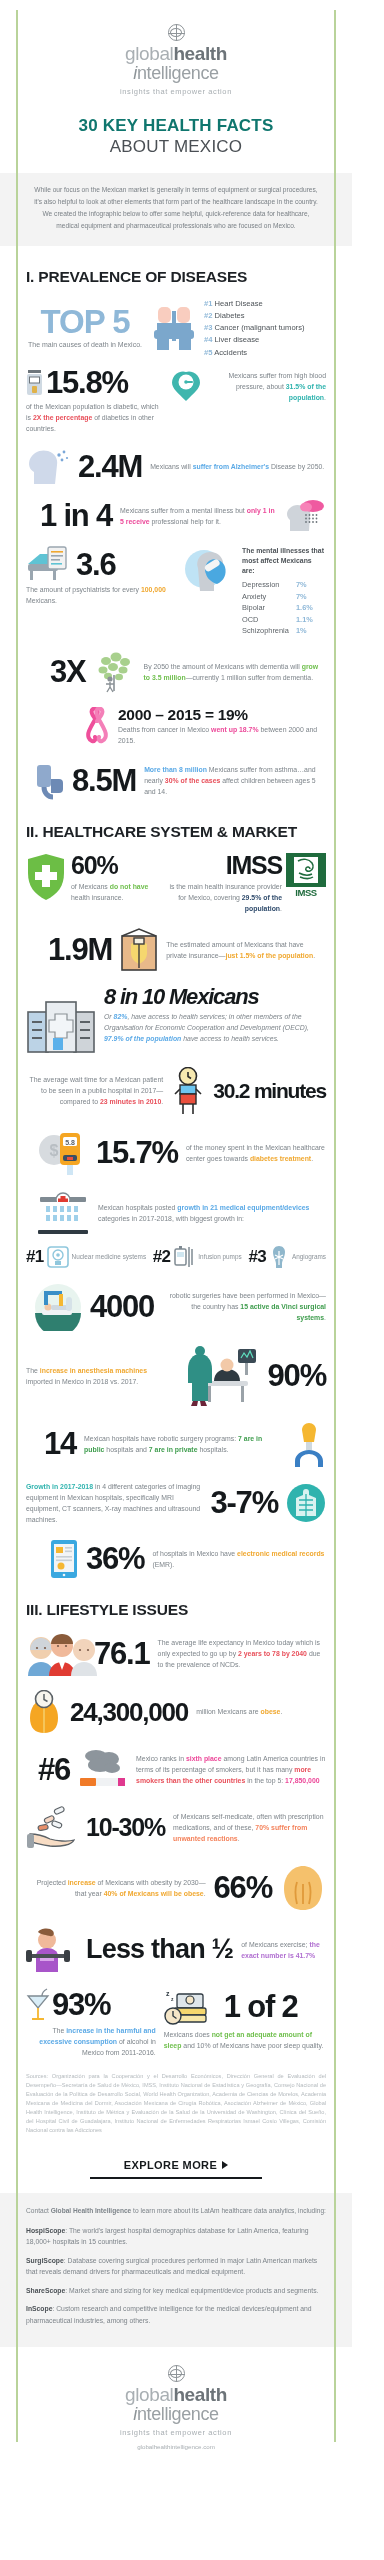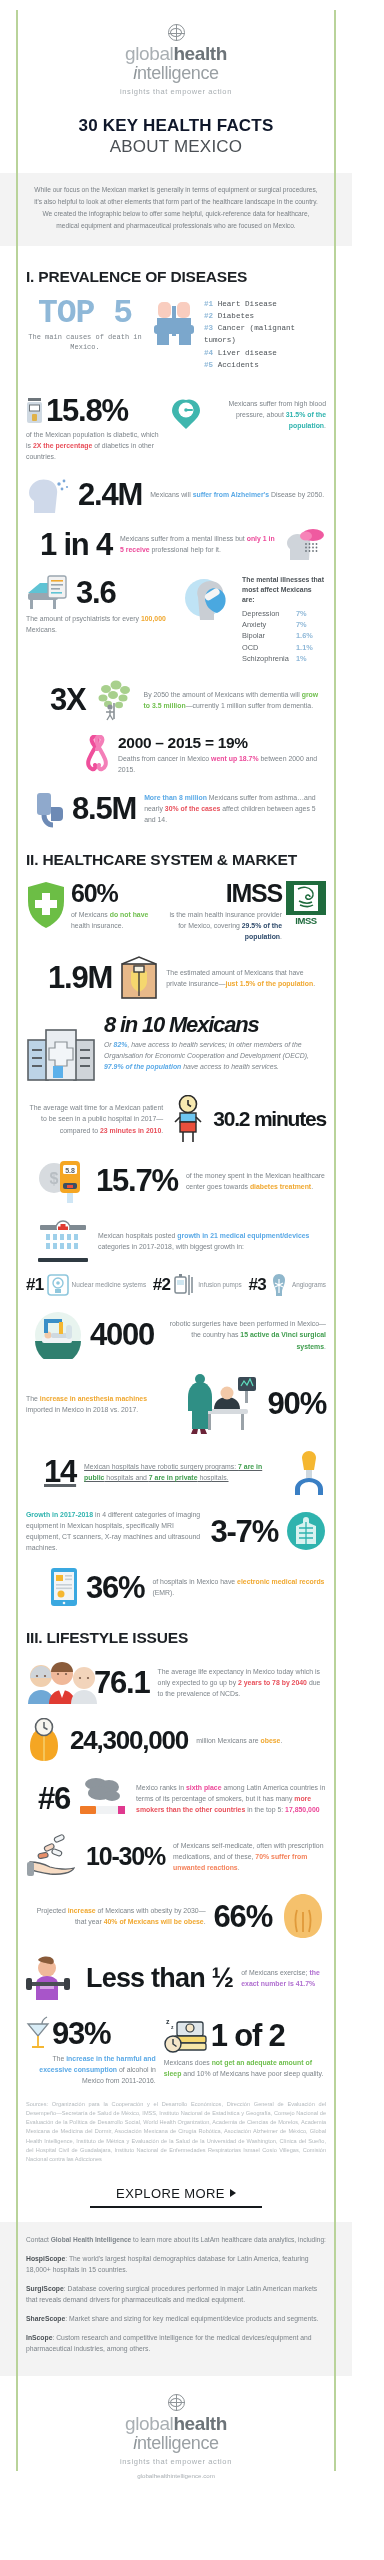--- a/index.html
+++ b/index.html
@@ -26,21 +26,21 @@
   .globe:before { content:""; position:absolute; left:50%; top:-1px; bottom:-1px; width:0; border-left:1.3px solid #8f9599; }
   .globe:after  { content:""; position:absolute; top:50%; left:-1px; right:-1px; height:0; border-top:1.3px solid #8f9599; }
   .globe i { position:absolute; left:1.5px; right:1.5px; top:3px; bottom:3px; border:1.2px solid #8f9599; border-radius:50%; }
   .logo-line1 { font-size:19px; letter-spacing:-0.4px; line-height:1.05; }
   .logo-line1 .g1 { color:#a9afb3; }
   .logo-line1 .g2 { color:#6d7479; font-weight:bold; }
   .logo-line2 { font-size:18px; line-height:1.05; letter-spacing:-0.4px; color:#9aa0a4; }
   .logo-line2 .i { font-style:italic; color:#8d9498; }
   .logo-tag { font-size:7.5px; color:#a8aeb2; letter-spacing:.6px; margin-top:4px; }
 
-  .title1 { text-align:center; font-size:17px; font-weight:bold; color:#0f172a; letter-spacing:.2px; margin-top:14px; }
+  .title1 { text-align:center; font-size:17px; font-weight:bold; color:#0f766e; letter-spacing:.2px; margin-top:14px; }
   .title2 { text-align:center; font-size:17px; color:#4a4f54; letter-spacing:.2px; margin-top:1px; margin-bottom:16px; }
 
   
   .intro { background:#f3f3f3; padding:11px 34px 13px; text-align:center;
            font-size:6.6px; line-height:1.85; color:#7a8086; }
 
   
   h2.section { font-size:15.5px; font-weight:bold; color:#1d2125; letter-spacing:-0.2px;
                margin:22px 0 12px; }
 
@@ -55,41 +55,41 @@
   b.blue { color:#5aa9e6; }
   b.teal { color:#2fb3ae; }
   b.green { color:#6fbf4d; }
   b.dgreen{ color:#3f9d4e; }
   b.orange{ color:#f0a830; }
   b.peach { color:#f4835c; }
   b.purple{ color:#b06fd0; }
   b.navy  { color:#2e4a6b; }
 
   
-  .top5-wrap { display:flex; gap:4px; margin-bottom:24px;font-family:Liberation Mono, monospace; }
+  .top5-wrap { display:flex; align-items:center; gap:4px; margin-bottom:8px; }
   .top5-left { flex:0 0 118px; text-align:center; }
   .top5-big { font-size:33px; font-weight:bold; color:#8fb8d8; letter-spacing:-1px; line-height:.95; }
   .top5-sub { font-size:7px; color:#7d848a; line-height:1.45; margin-top:3px; }
   .top5-list { font-size:7.6px; line-height:1.62; color:#4c5257; }
   .top5-list .hash { color:#8fb8d8; font-weight:bold; }
 
   
   .mi-head { font-size:6.9px; font-weight:bold; color:#4c5257; line-height:1.45; margin-bottom:3px; }
   .mi-row { display:flex; justify-content:space-between; font-size:7.4px; line-height:1.55; color:#5d6368; }
   .mi-row .v { color:#8fb8d8; font-weight:bold; width:30px; text-align:left; }
 
   
   .ranks { display:flex; justify-content:space-between; align-items:center; margin:10px 0 14px; }
   .rank { display:flex; align-items:center; gap:3px; }
   .rank .num { font-size:17px; font-weight:bold; color:#15191c; letter-spacing:-.7px; }
   .rank .lbl { font-size:6.4px; color:#8b9298; line-height:1.25; }
 
   
   .explore-bar { text-align:center; margin:20px 0 0; }
-  .explore-bar .et { display:inline-block; font-size:13px; font-weight:normal; color:#15191c; letter-spacing:.4px; }
+  .explore-bar .et { display:inline-block; font-size:11px; font-weight:bold; color:#15191c; letter-spacing:.4px; }
   .explore-bar .arrow { display:inline-block; width:0;height:0; margin-left:5px; vertical-align:middle;
      border-left:6px solid #15191c; border-top:4.5px solid transparent; border-bottom:4.5px solid transparent; }
   .under { height:2px; background:#15191c; margin:4px auto 0; width:172px; }
 
   .sources { font-size:5.6px; line-height:1.62; color:#b4babe; text-align:justify; margin:14px 0 6px; }
 
   .cta { background:#f3f3f3; padding:12px 26px 14px; }
   .cta .lead { font-size:6.6px; line-height:1.7; color:#7d848a; text-align:center; margin-bottom:8px; }
   .cta p { font-size:6.8px; line-height:1.7; color:#7d848a; margin-bottom:7px; }
   .cta p b { color:#4c5257; }
@@ -472,21 +472,21 @@
         <circle cx="16" cy="6" r="5" fill="#2f8f85"></circle>
         <path d="M8 38h16v18H8z" fill="#2f8f85"></path>
         <path d="M9 56l-2 5h6l1-5M21 56l2 5h-6l-1-5" fill="#6b2438"></path>
         <rect x="54" y="4" width="18" height="14" rx="2" fill="#3a4a55"></rect>
         <path d="M57 13l3-5 3 4 3-6 3 7" stroke="#5fe0c0" stroke-width="1.2" fill="none"></path>
         <rect x="61" y="18" width="3" height="12" fill="#9aa2a8"></rect>
       </svg>
       <div class="big">90%</div>
     </div>
 
-    <div class="row" style="padding-left:18px;text-decoration:underline;">
+    <div class="row" style="padding-left:18px;">
       <div class="big">14</div>
       <div class="copy" style="flex:1;"><span>Mexican hospitals have robotic surgery programs: </span><b class="dgreen">7 are in public</b><span> hospitals and </span><b class="dgreen">7 are in private</b><span> hospitals.</span></div>
       <svg class="ic" width="34" height="46" viewBox="0 0 34 46">
         <path d="M17 2c4 0 7 3 7 7l-2 12h-10L10 9c0-4 3-7 7-7z" fill="#f5b731"></path>
         <rect x="14" y="21" width="6" height="8" fill="#cfd9e0"></rect>
         <path d="M17 29c8 0 14 5 14 11h-5c0-4-4-7-9-7s-9 3-9 7H3c0-6 6-11 14-11z" fill="#3a7fc4"></path>
         <path d="M3 40h5v6H3zM26 40h5v6h-5z" fill="#3a7fc4"></path>
       </svg>
     </div>
 
@@ -616,21 +616,21 @@
           <svg class="ic" width="24" height="34" viewBox="0 0 24 34">
             <path d="M2 8h20L12 20z" fill="#d9edf7" stroke="#7f8a92" stroke-width="1.3"></path>
             <path d="M12 20v10M6 31h12" stroke="#f5b731" stroke-width="1.8"></path>
             <path d="M16 8c0-4 3-6 5-7" stroke="#7f8a92" stroke-width="1.3" fill="none"></path>
           </svg>
           <div class="big">93%</div>
         </div>
         <div class="copy r" style="margin-top:3px;"><span>The </span><b class="blue">increase in the harmful and excessive consumption</b><span> of alcohol in Mexico from 2011-2016.</span></div>
       </div>
       <div style="flex:1.25;">
-        <div style="display:flex; align-items:center; gap:3px;">
+        <div style="display:flex; align-items:center; gap:16px;">
           <svg class="ic" width="44" height="38" viewBox="0 0 44 38">
             <text x="2" y="8" font-family="Liberation Sans, sans-serif" font-size="7" font-weight="bold" fill="#2f3a42">z</text>
             <text x="7" y="13" font-family="Liberation Sans, sans-serif" font-size="5" font-weight="bold" fill="#2f3a42">z</text>
             <rect x="13" y="6" width="26" height="14" rx="2" fill="#dfe6ea" stroke="#2f3a42" stroke-width="1.3"></rect>
             <circle cx="26" cy="12" r="4" fill="#f5e6c8" stroke="#2f3a42" stroke-width="1.2"></circle>
             <rect x="10" y="20" width="32" height="7" rx="2" fill="#f5d76e" stroke="#2f3a42" stroke-width="1.3"></rect>
             <rect x="10" y="27" width="32" height="7" rx="2" fill="#f7e7a8" stroke="#2f3a42" stroke-width="1.3"></rect>
             <circle cx="9" cy="28" r="8" fill="#f5e6c8" stroke="#2f3a42" stroke-width="1.4"></circle>
             <path d="M9 23v5l3.5 2.5" stroke="#2f3a42" stroke-width="1.4" fill="none"></path>
           </svg>

